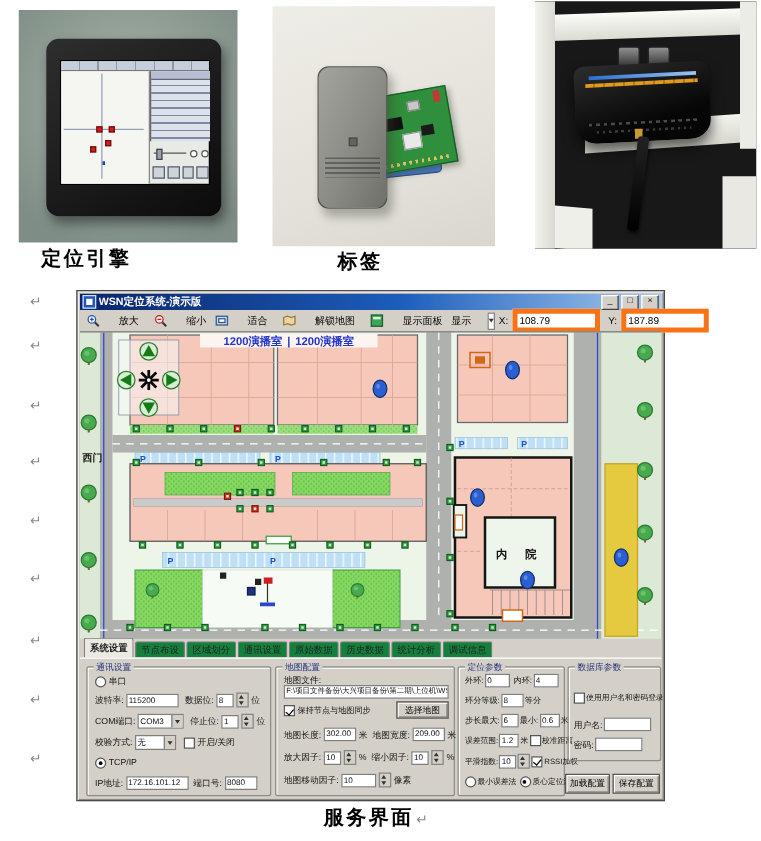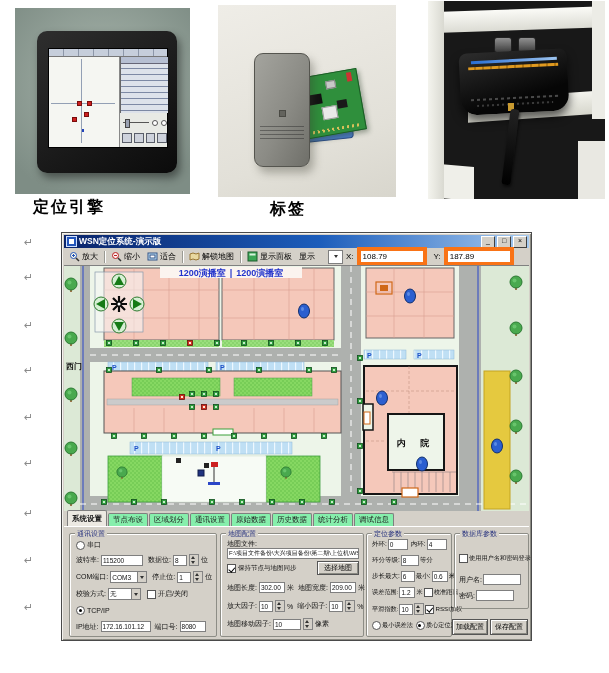--- a/index.html
+++ b/index.html
@@ -80,31 +80,31 @@
        border:1px solid #4a4a4a;box-shadow:inset 1px 1px 0 #f4f2ee,inset -1px -1px 0 #8a8a82;font-size:8px;}
   .titlebar{position:absolute;left:2px;top:2px;right:2px;height:13px;display:flex;align-items:center;gap:2px;
             background:linear-gradient(90deg,#0a246a,#1c5dbb 55%,#a6caf0);padding:0 2px;}
   .title-ic{width:9px;height:9px;background:#2255bb;border:1px solid #cfe0ff;position:relative;flex:0 0 auto;}
   .title-ic::after{content:"";position:absolute;left:2px;top:2px;right:2px;bottom:2px;background:#fff;}
   .title-text{color:#fff;font-size:8.5px;font-weight:bold;flex:1;white-space:nowrap;overflow:hidden;}
   .tb-btn{width:12px;height:10px;background:#d4d0c8;border:1px solid;border-color:#fff #404040 #404040 #fff;
           font-size:7px;line-height:7px;text-align:center;color:#000;flex:0 0 auto;}
   .toolbar{position:absolute;left:2px;top:15px;right:2px;height:17px;background:#d4d0c8;border-bottom:1px solid #979790;
            display:flex;align-items:center;gap:3px;padding:0 3px;font-size:8px;}
-  .tbtn{display:inline-flex;align-items:flex-end;gap:2px;padding:1px 2px;white-space:nowrap;}
+  .tbtn{display:inline-flex;align-items:flex-end;gap:15px;padding:1px 2px;white-space:nowrap;}
   .tsep{width:1px;height:12px;background:#9a9a93;box-shadow:1px 0 0 #fff;margin:0 1px;}
   .tcombo{width:13px;height:12px;background:#fff;border:1px solid #7f7f7f;display:flex;}
   .tcombo i{margin:auto;border-left:2.5px solid transparent;border-right:2.5px solid transparent;border-top:3px solid #333;}
   .tfield{background:#fff;border:4px solid #f97316;height:11px;line-height:11px;font-size:8px;padding:0 2px;min-width:58px;}
   .tlabel{font-size:8px;}
   .mapwrap{position:absolute;left:2px;top:32px;width:465px;height:246px;border-top:1px solid #808080;background:#aeb1ae;}
 
   .tabs{position:absolute;left:2px;top:278px;right:2px;height:15px;background:#d4d0c8;display:flex;align-items:flex-end;padding-left:3px;}
   .tab{height:12px;line-height:12px;padding:0 4px;border:1px solid #7f7f7f;border-bottom:none;border-radius:2px 2px 0 0;
-       background:#86efac;font-size:7.5px;margin-right:1px;color:#222;white-space:nowrap;}
+       background:#15803d;font-size:7.5px;margin-right:1px;color:#222;white-space:nowrap;}
   .tab.active{background:#ece9e2;height:15px;line-height:15px;font-weight:bold;}
 
   .cfgpanel{position:absolute;left:2px;top:293px;width:465px;height:112px;background:#d4d0c8;font-size:7px;
             border-top:1px solid #fff;}
   .group{position:absolute;border:1px solid #8d8d86;border-radius:2px;box-shadow:1px 1px 0 #fff inset;}
   .gtitle{position:absolute;top:-5px;left:5px;background:#d4d0c8;padding:0 2px;font-size:7px;color:#27327e;white-space:nowrap;}
   .row{position:absolute;display:flex;align-items:center;gap:2px;white-space:nowrap;color:#111;font-size:7px;}
   .lbl{font-size:inherit;}
   .fld{background:#fff;border:1px solid #7f7f7f;height:9px;line-height:9px;font-size:6.5px;padding:0 1px;
        display:inline-block;overflow:hidden;white-space:nowrap;}
@@ -667,13 +667,14 @@
       </div>
       <div class="pbtn" style="left:388px;top:92px;width:34px;height:14px">
           <span>加载配置</span>
         </div>
       <div class="pbtn" style="left:426px;top:92px;width:36px;height:14px">
           <span>保存配置</span>
         </div>
     </div>
   </div>
 
+  <div class="cap" style="left:259px;top:644px"><span>服务界面</span><span class="pinline">↵</span></div>
 </div>
 
 </body></html>

